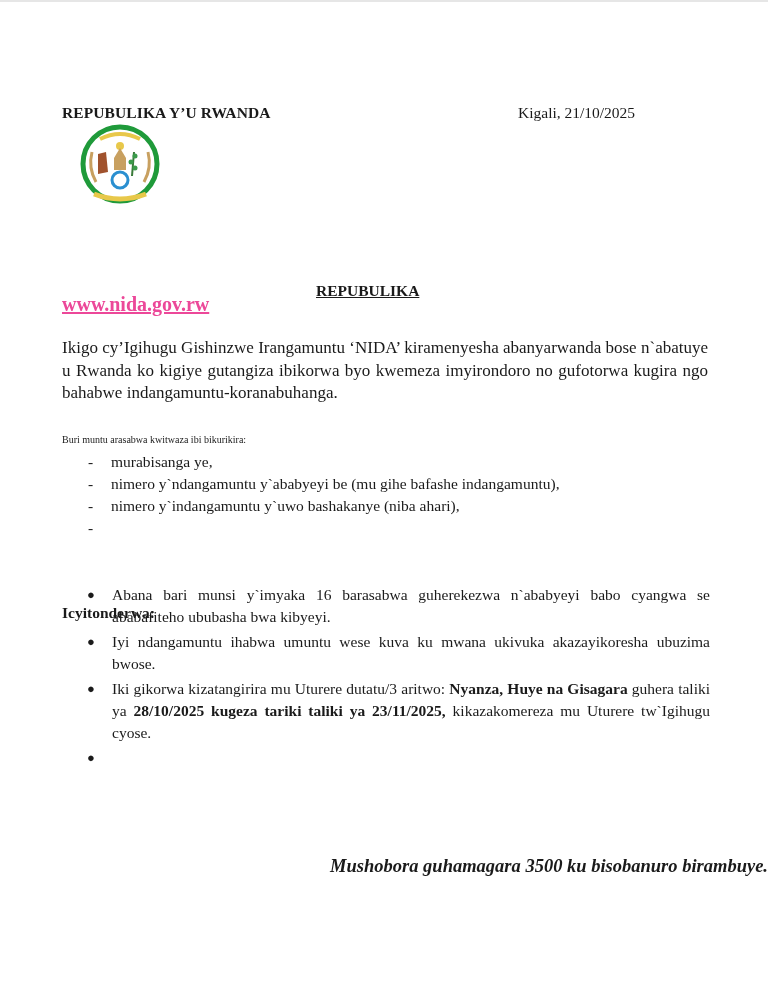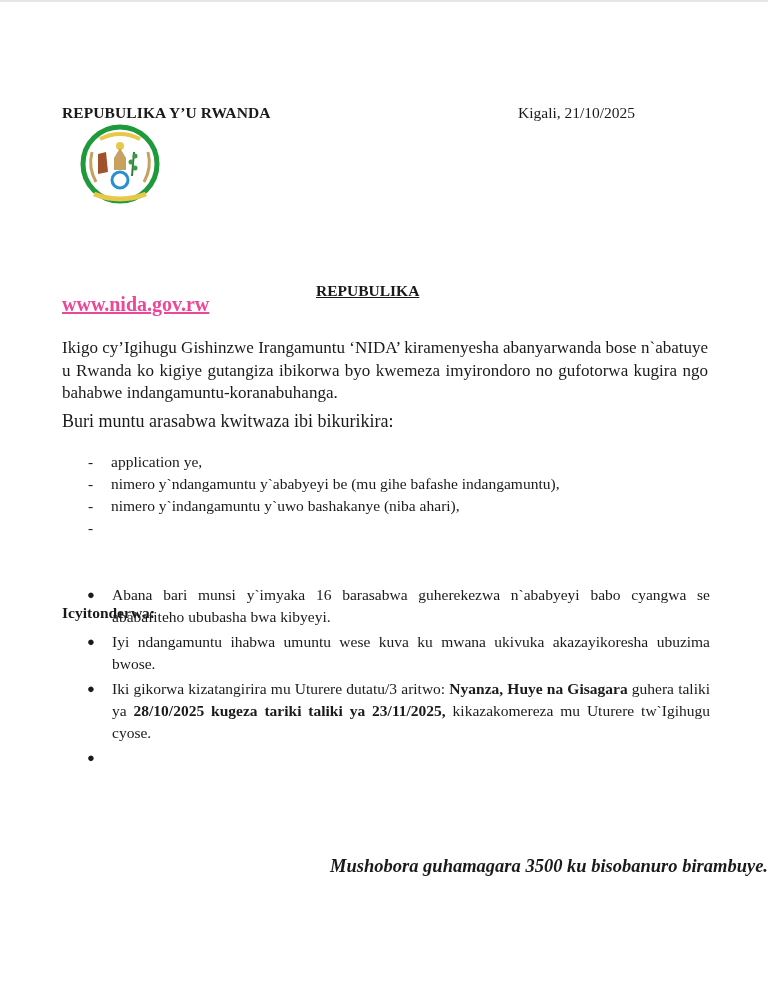--- a/index.html
+++ b/index.html
@@ -66,22 +66,22 @@
       text-decoration: underline;
     }
     .intro {
       left: 62px; top: 337px;
       width: 646px;
       font-size: 17px;
       line-height: 22.5px;
       text-align: justify;
     }
     .req-lead {
-      left: 62px; top: 411px;
-      font-size: 18px;
+      left: 62px; top: 429px;
+      font-size: 10px;
       line-height: 21px;
     }
     .req-list {
       left: 62px; top: 451px;
       width: 650px;
       margin: 0; padding: 0;
       list-style: none;
       font-size: 15.5px;
       line-height: 22px;
     }
@@ -169,21 +169,21 @@
   <div class="abs website">www.nida.gov.rw</div>
 
   <div class="abs title">REPUBULIKA</div>
 
   <div class="abs intro">Ikigo cy’Igihugu Gishinzwe Irangamuntu ‘NIDA’ kiramenyesha abanyarwanda bose n`abatuye u Rwanda ko kigiye gutangiza ibikorwa byo kwemeza imyirondoro no gufotorwa kugira ngo bahabwe indangamuntu-koranabuhanga.</div>
 
   <div class="abs req-lead">Buri muntu arasabwa kwitwaza ibi bikurikira:</div>
   <ul class="abs req-list">
     <li>
       <span class="dash">-</span>
-      <span>application ye,</span>
+      <span>murabisanga ye,</span>
     </li>
     <li>
       <span class="dash">-</span>
       <span>nimero y`ndangamuntu y`ababyeyi be (mu gihe bafashe indangamuntu),</span>
     </li>
     <li>
       <span class="dash">-</span>
       <span>nimero y`indangamuntu y`uwo bashakanye (niba ahari),</span>
     </li>
     <li>

